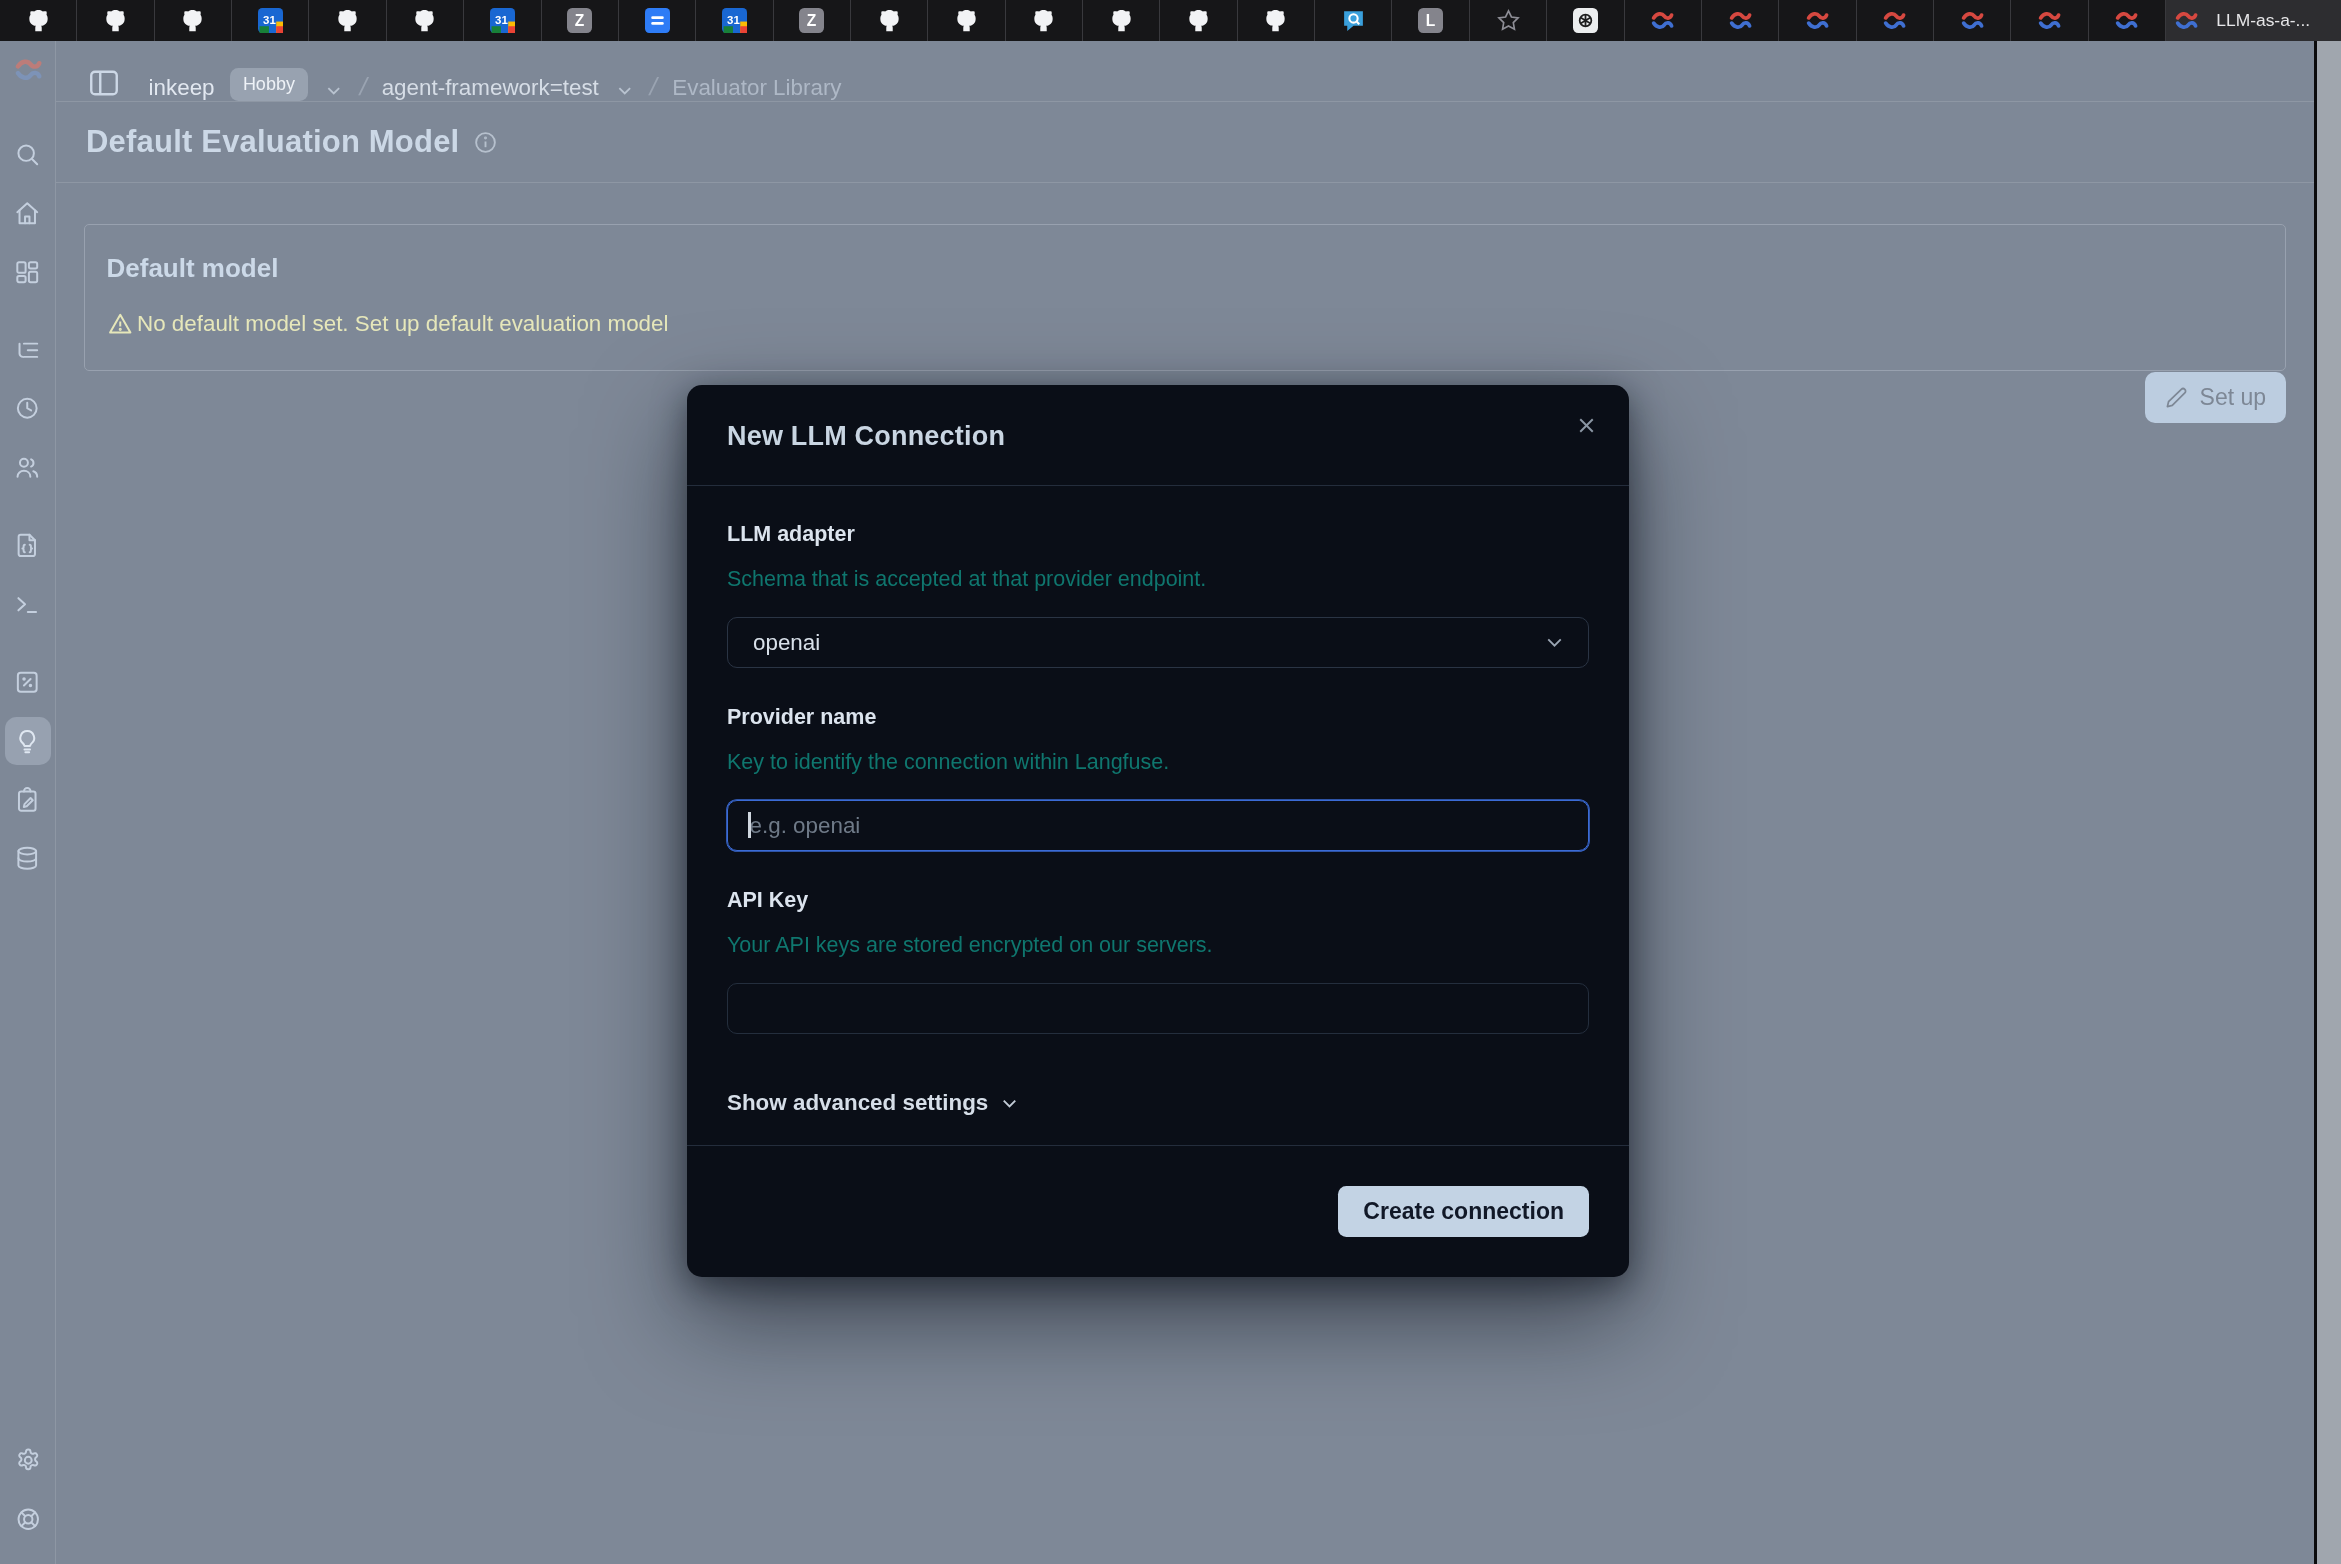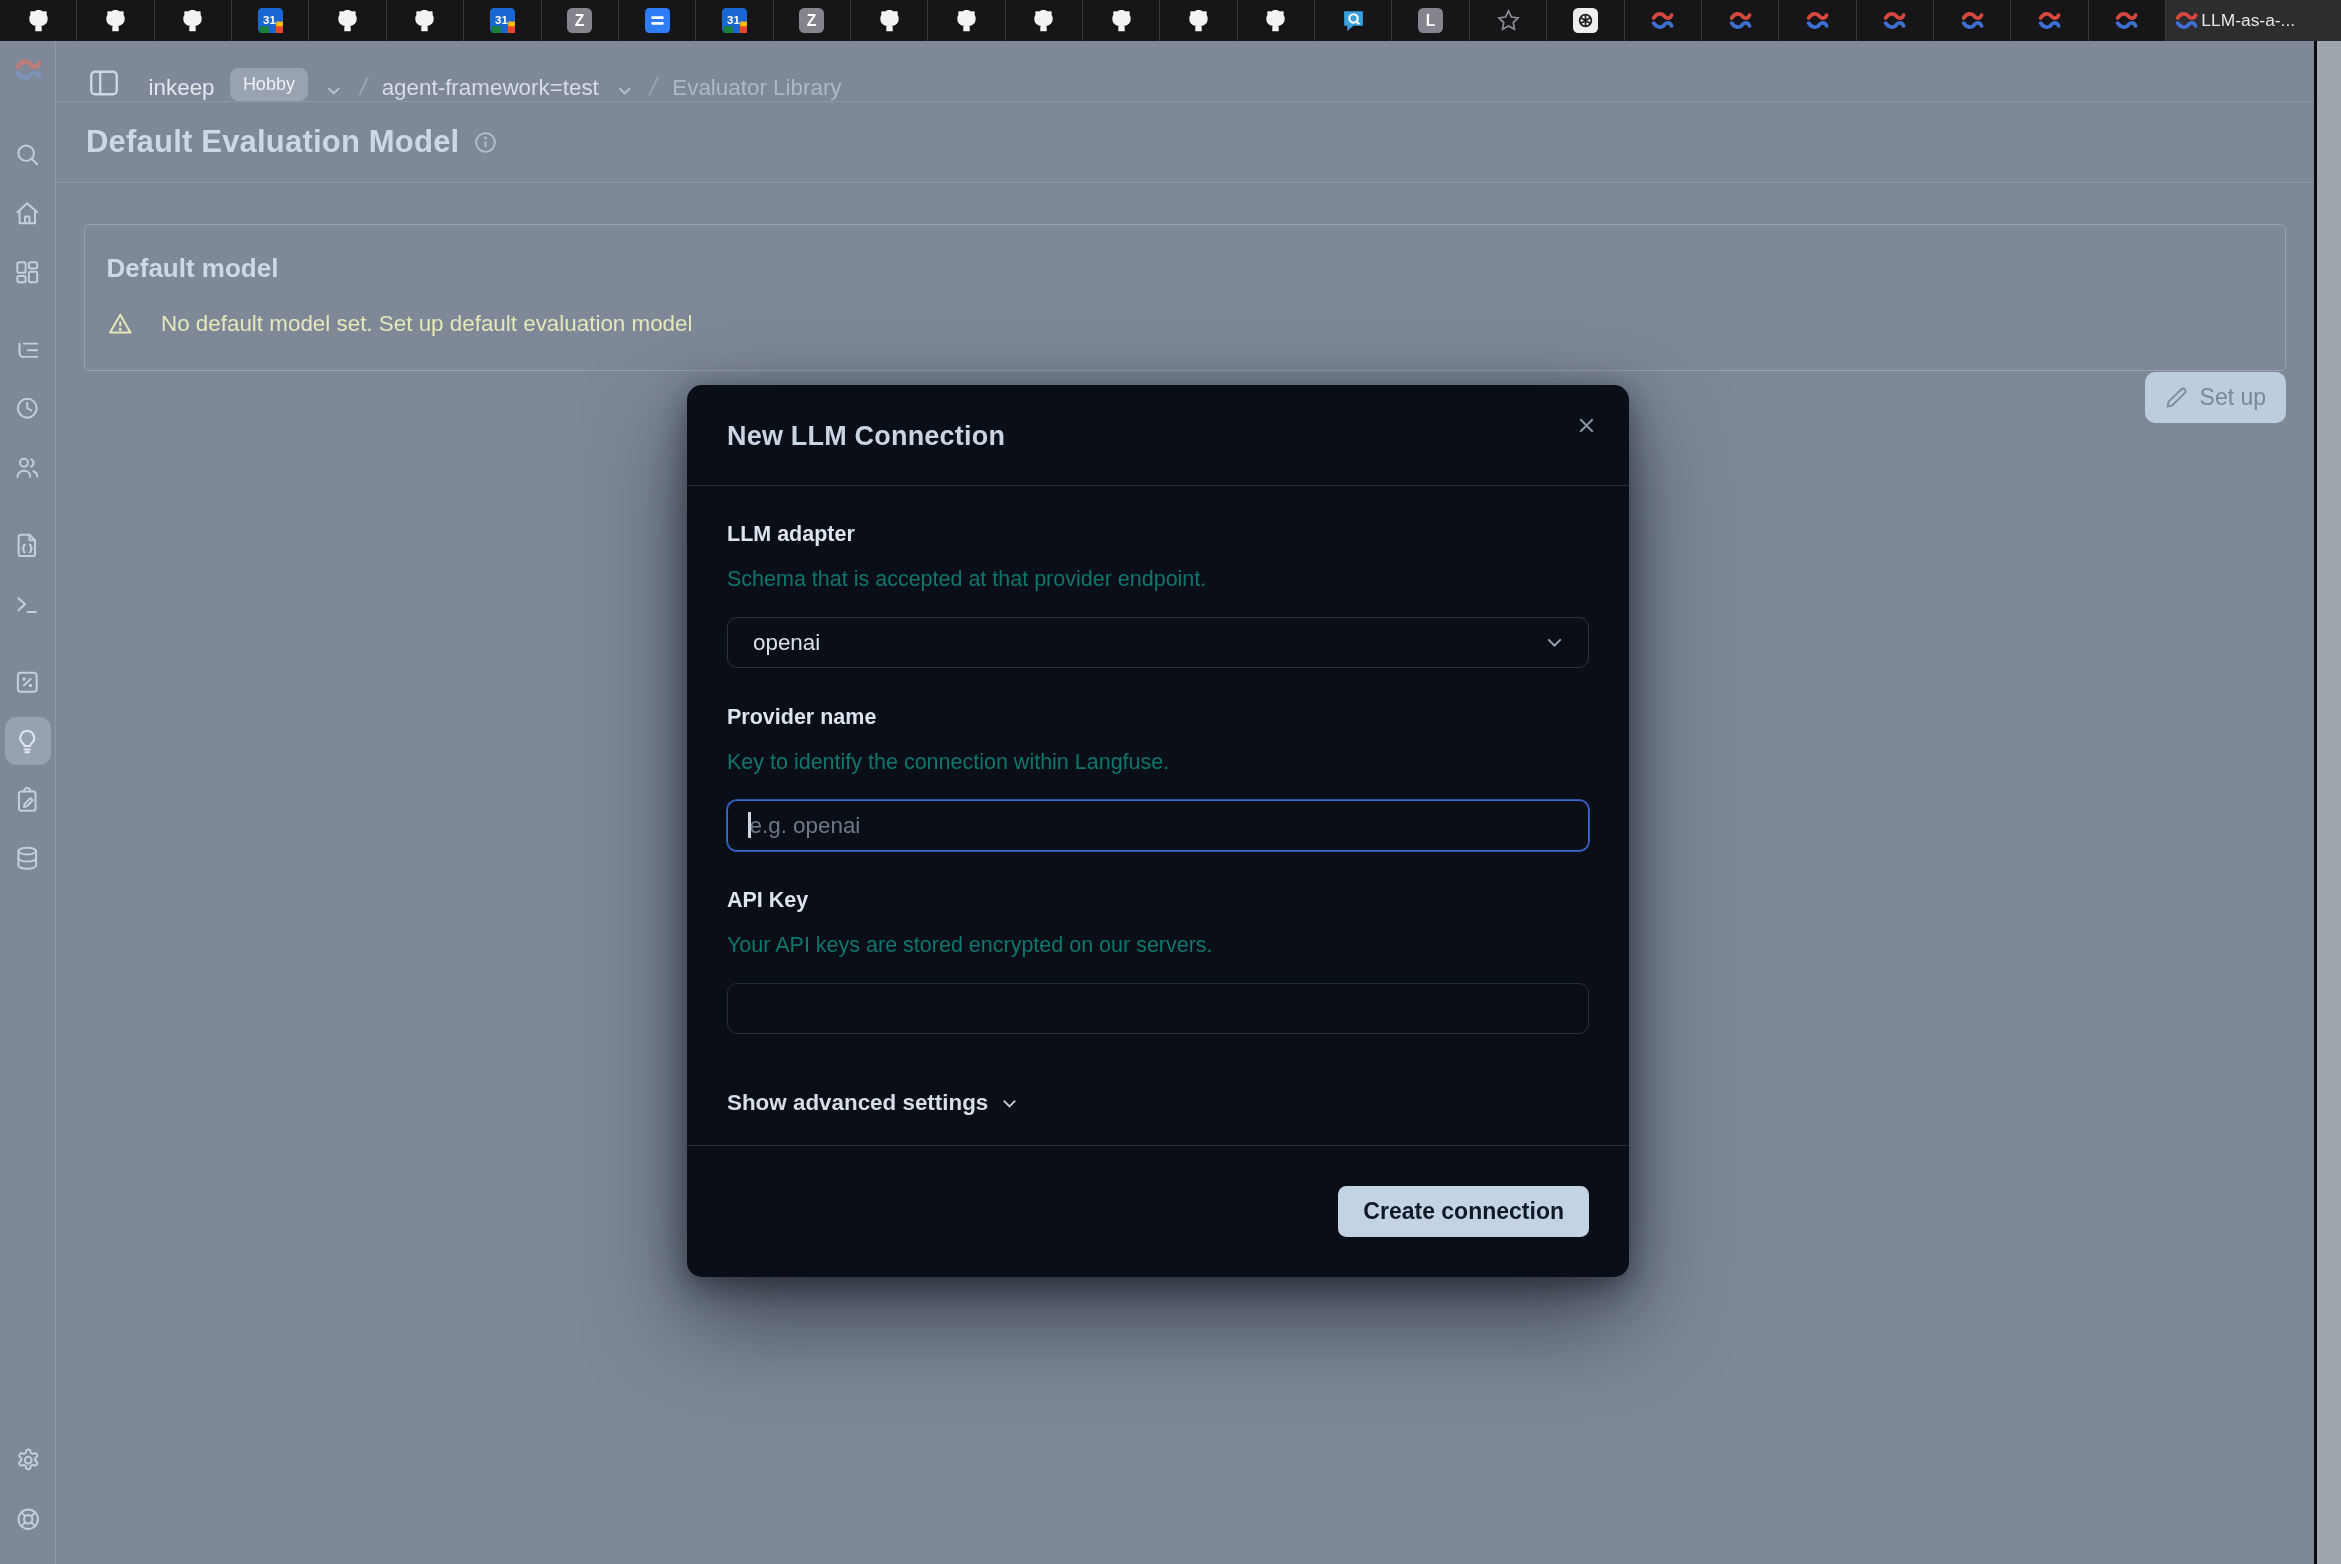--- a/index.html
+++ b/index.html
@@ -24,21 +24,21 @@
     border-right:1.7px solid #39393d;
     background:transparent;
   }
   .tab .fav { width:25px; height:40px; display:flex; align-items:center; justify-content:center; }
   .tab .fav svg { width:25px; height:25px; }
   .tab--active {
     flex:0 0 176px;
     background:#2d2d30;
     border-right:none;
     justify-content:flex-start;
-    padding:0 8.3px; gap:2px;
+    padding:0 8.3px; gap:17px;
   }
   .tab-label {
     font-size:17.4px; color:#e6e6e8; white-space:nowrap; overflow:hidden;
     text-overflow:ellipsis; flex:1;
   }
 
   
   .side-strip {
     position:absolute; right:0; top:41px; width:28px; bottom:0;
     background:#a0a6ae; border-left:3.3px solid #0b0b0d; z-index:35;
@@ -93,21 +93,21 @@
   .info-ic { color:#b6c0cd; }
   .info-ic svg { width:25px; height:25px; }
 
   .content { position:relative; padding:41px 28px 0 28px; }
   .card {
     border:1.7px solid #98a1af; border-radius:5px;
     padding:28px 21.5px 33px 21.5px; min-height:124px;
   }
   .card-title { font-size:26px; font-weight:600; color:#ccd9e8; }
   .warning {
-    margin-top:26.5px; display:flex; align-items:center; gap:28px;
+    margin-top:26.5px; display:flex; align-items:center; gap:4px;
     color:var(--warn,#e6e7ba); font-size:22.4px;
   }
   .warning svg { width:26.5px; height:26.5px; }
 
   .setup-btn {
     position:absolute; right:28px; top:189px;
     width:141px; height:51px; border:none; border-radius:10px;
     background:#bccde0; color:#7d8795;
     display:flex; align-items:center; justify-content:center; gap:11.6px;
     font-size:23px; font-family:inherit; cursor:pointer;

